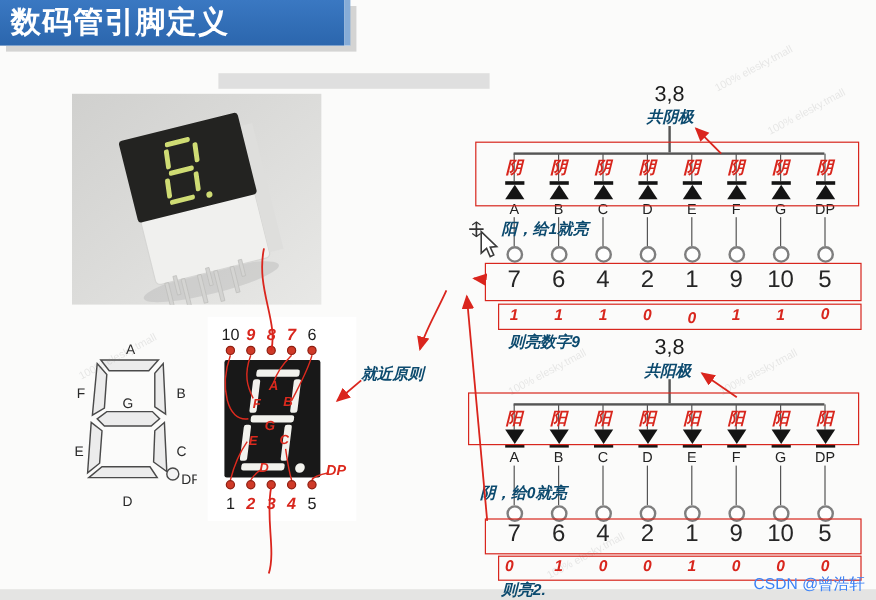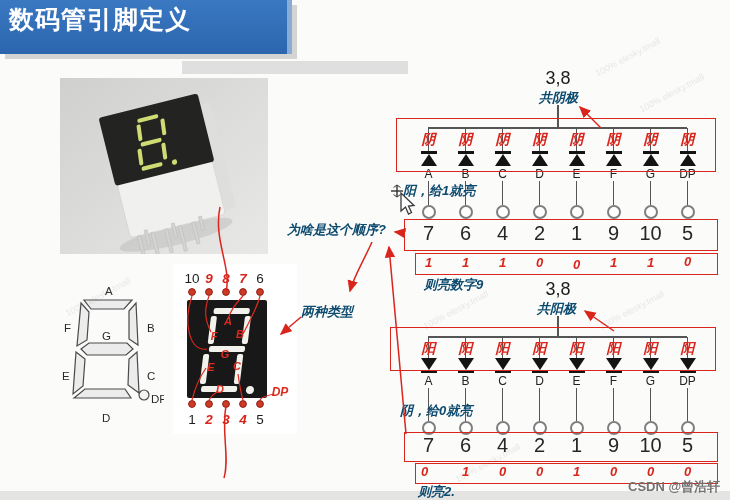--- a/index.html
+++ b/index.html
@@ -1,20 +1,20 @@
 <!DOCTYPE html>
 <html><head>
 <meta charset="utf-8">
 <style>
   html,body{margin:0;padding:0;}
   .page{position:relative;width:730px;height:500px;background:#fbfbfa;overflow:hidden;
         font-family:"Liberation Sans",sans-serif;}
   .abs{position:absolute;}
   
-  .titlebar{left:0;top:0;width:287px;height:54px;background:linear-gradient(180deg,#3a78c2,#2b66ad);
+  .titlebar{left:0;top:0;width:287px;height:38px;background:linear-gradient(180deg,#3a78c2,#2b66ad);
             border-right:5px solid #86acd7;box-shadow:5px 5px 0 rgba(165,165,165,.45);}
   .titlebar h1{margin:0;padding-left:9px;font-size:25px;line-height:38px;color:#fff;letter-spacing:1px;font-weight:bold;}
   .intro{color:#e21d1d;font-weight:bold;font-style:italic;font-size:12.5px;white-space:nowrap;z-index:5;}
   .grayband{background:#d8d8d8;opacity:.8;z-index:1;}
   
   .redtx{color:#0c4a6e;font-weight:bold;font-style:italic;white-space:nowrap;z-index:30;}
   
   .circuit{width:336px;z-index:4;}
   .ckt-common{left:130px;top:-2px;width:80px;text-align:center;font-size:18px;color:#1c1c1c;}
   .ckt-type{font-size:13px;z-index:6;}
@@ -33,21 +33,21 @@
   .pinc{left:12px;width:10px;height:10px;border:2px solid #7e7e7e;border-radius:50%;background:#fefefe;}
   .cc .col{top:58px;} .cc .s1{top:0;height:23px;} .cc .polb{top:3px;} .cc .dbar{top:23px;}
   .cc .tri{top:25.5px;} .cc .segl{top:39px;} .cc .s2{top:53px;height:24px;} .cc .pinc{top:77px;}
   .ca .col{top:56px;} .ca .s1{top:0;height:21px;} .ca .polb{top:3px;} .ca .tri{top:21px;}
   .ca .dbar{top:33px;} .ca .segl{top:37px;} .ca .s2{top:51px;height:33px;} .ca .pinc{top:84px;}
   .pnum{width:37px;text-align:center;font-size:20px;color:#262626;z-index:9;}
   .bit{width:37px;text-align:center;font-size:13px;color:#d8261d;font-weight:bold;font-style:italic;z-index:9;}
   .caption{font-size:13px;}
   .hint{font-size:13px;z-index:12;}
   .wm{color:#8a8a8a;opacity:.18;font-size:9px;transform:rotate(-28deg);white-space:nowrap;z-index:2;}
-  .csdn{color:#737373;font-size:13px;font-weight:bold;z-index:31;}
+  .csdn{color:#3b82f6;font-size:13px;font-weight:normal;z-index:31;}
   .card{background:#ffffff;z-index:2;}
   .bottomstrip{left:0;top:491px;width:730px;height:9px;background:#e4e4e3;}
   svg text{font-family:"Liberation Sans",sans-serif;}
   .svg-pnum{font-size:13.5px;fill:#1d1d1d;}
   .svg-pnum-red{font-size:13.5px;fill:#d8261d;font-weight:bold;font-style:italic;}
   .svg-segred{font-size:11px;fill:#dc2a1e;font-weight:bold;font-style:italic;}
   .svg-segblk{font-size:11.5px;fill:#2a2a2a;}
 </style>
 </head>
 <body>
@@ -174,22 +174,21 @@
       <circle cx="70" cy="140" r="3.4"></circle>
         <circle cx="87" cy="140" r="3.4"></circle>
     </g>
     <text class="svg-pnum" text-anchor="middle" x="19" y="160">1</text>
     <text class="svg-pnum-red" text-anchor="middle" x="36" y="160">2</text>
     <text class="svg-pnum-red" text-anchor="middle" x="53" y="160">3</text>
     <text class="svg-pnum-red" text-anchor="middle" x="70" y="160">4</text>
     <text class="svg-pnum" text-anchor="middle" x="87" y="160">5</text>
   </svg>
 
-  <div class="abs redtx" style="left:287px;top:221px;font-size:13px">为啥是这个顺序?</div>
-  <div class="abs redtx" style="left:301px;top:303px;font-size:13px">两种类型</div>
+  <div class="abs redtx" style="left:301px;top:303px;font-size:13px">就近原则</div>
 
   <div class="abs circuit cc" style="left:388px;top:70px;height:230px">
     <div class="abs ckt-common">3,8</div>
     <div class="abs redtx ckt-type" style="left:151px;top:19px">共阴极</div>
     <div class="abs vdrop" style="left:169px;top:35px;height:22px"></div>
     <div class="abs busline" style="left:40px;top:57px;width:259px"></div>
     <div class="abs redbox" style="left:8px;top:48px;width:318px;height:52px"></div>
 
     <div class="abs col" style="left:22px">
         <i class="stub s1"></i>
@@ -257,21 +256,21 @@
     <div class="abs col" style="left:281px">
         <i class="stub s1"></i>
         <b class="polb">阴</b>
         <i class="dbar"></i>
         <i class="tri tri-up"></i>
         <span class="segl">DP</span>
         <i class="stub s2"></i>
         <i class="pinc"></i>
       </div>
 
-    <div class="abs redtx hint" style="left:15px;top:112px">阳，给1就亮</div>
+    <div class="abs redtx hint" style="left:30px;top:112px">阳，给1就亮</div>
 
     <div class="abs redbox" style="left:16px;top:149px;width:312px;height:30px"></div>
     <span class="abs pnum" style="left:22px;top:152px">7</span>
     <span class="abs pnum" style="left:59px;top:152px">6</span>
     <span class="abs pnum" style="left:96px;top:152px">4</span>
     <span class="abs pnum" style="left:133px;top:152px">2</span>
     <span class="abs pnum" style="left:170px;top:152px">1</span>
     <span class="abs pnum" style="left:207px;top:152px">9</span>
     <span class="abs pnum" style="left:244px;top:152px">10</span>
     <span class="abs pnum" style="left:281px;top:152px">5</span>

